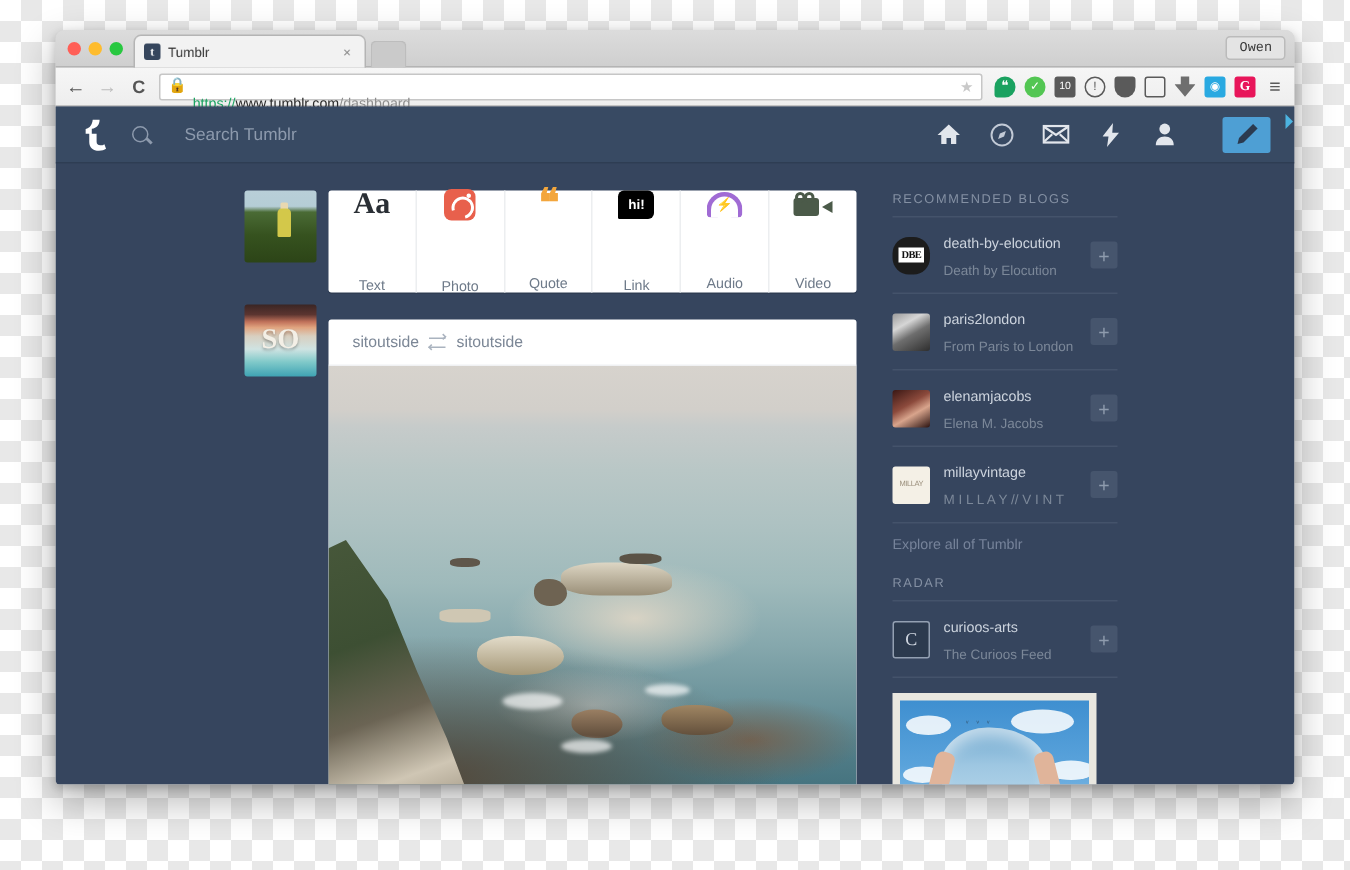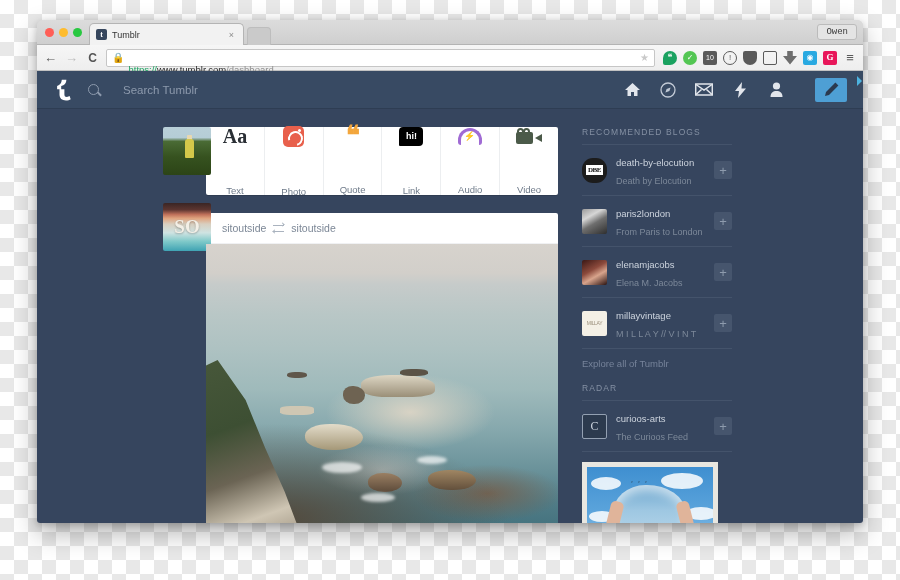--- a/index.html
+++ b/index.html
@@ -139,21 +139,21 @@
   .tb-nav-icon { width: 18px; height: 18px; display: flex; align-items: center; justify-content: center;
                  color: #e2e6ec; }
   .tb-compose {
     width: 32px; height: 24px; background: #4e9fd4; border-radius: 2px;
     display: flex; align-items: center; justify-content: center;
     margin-left: 12px;
   }
 
   
   .dash { display: flex; padding: 18px 0 0 0; height: 414px; }
-  .col-left  { width: 169px; flex: none; padding-left: 126px; }
+  .col-left  { width: 182px; flex: none; padding-left: 126px; }
   .col-mid   { width: 352px; flex: none; }
   .col-right { width: 150px; flex: none; margin-left: 24px; }
 
   
   .side-avatar { width: 48px; height: 48px; border-radius: 2px; overflow: hidden; position: relative; }
   .side-avatar + .side-avatar { margin-top: 28px; }
 
   .av-field { background:
       linear-gradient(#b9cfd8 0%, #b5cdd6 22%, #4a6b35 30%, #36521f 62%, #2c4417 100%); }
   .av-field::after {

